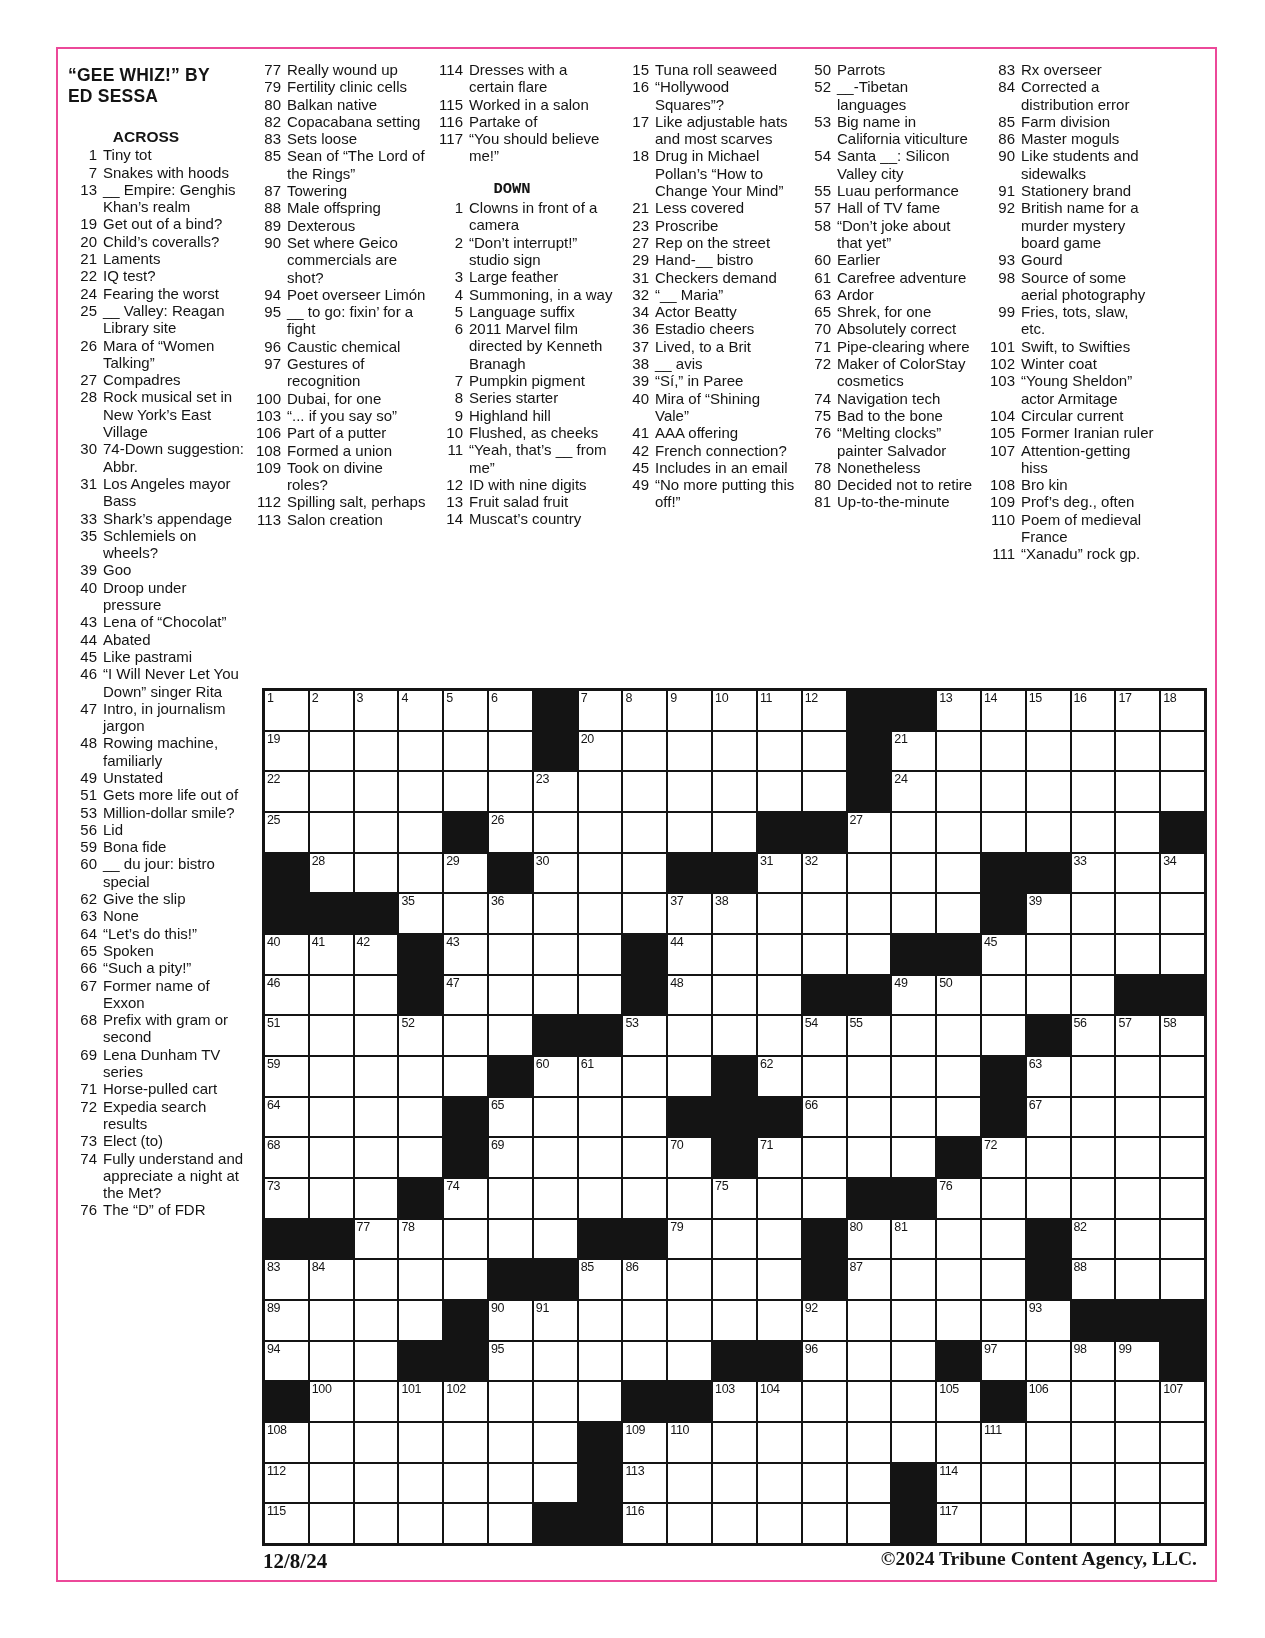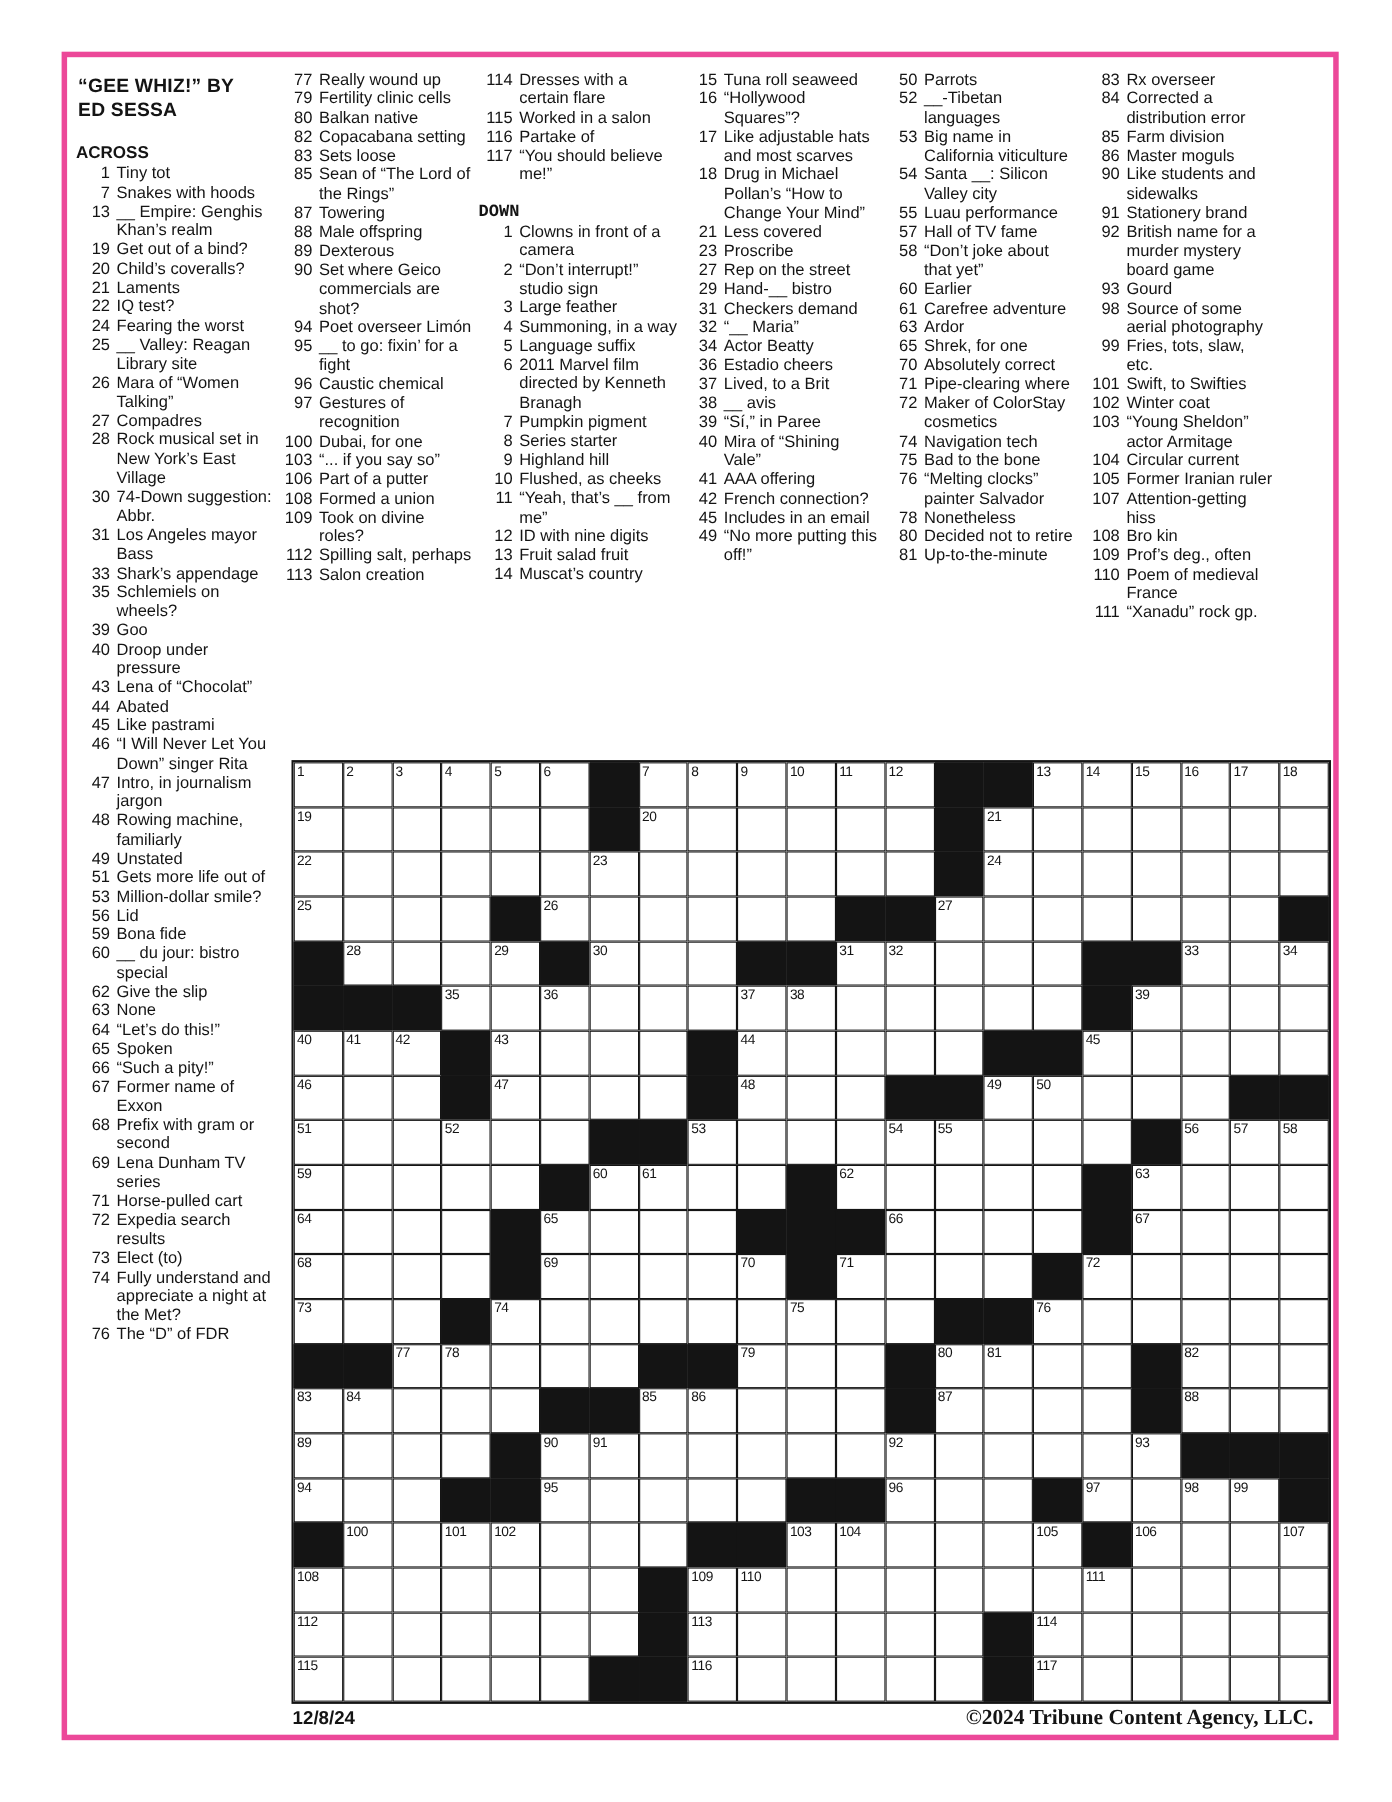--- a/index.html
+++ b/index.html
@@ -3,51 +3,51 @@
 <meta charset="utf-8">
 <style>
   html,body{margin:0;padding:0;}
   body{
     width:1265px;height:1638px;position:relative;background:#fff;
     font-family:"Liberation Sans",sans-serif;color:#141414;
     -webkit-font-smoothing:antialiased;
   }
   .page-box{
     position:absolute;left:56px;top:47px;width:1161px;height:1535px;
-    border:5px solid #ec4899;background:#fff;box-sizing:border-box;
+    border:2px solid #ec4899;background:#fff;box-sizing:border-box;
   }
   .title{
     position:absolute;left:10px;top:16px;width:220px;
     font-size:17.5px;line-height:21px;font-weight:bold;letter-spacing:.2px;
   }
   .clue-col{position:absolute;top:12px;font-size:15px;line-height:17.3px;}
   .c1{left:8px;width:181px;}
   .c2{left:192px;width:177px;}
   .c3{left:374px;width:181px;}
   .c4{left:560px;width:177px;}
   .c5{left:742px;width:179px;}
   .c6{left:926px;width:172px;}
   .c1 .clues-start{margin-top:67px;}
-  .clue-header{font-weight:bold;width:160px;margin:2px 0 1px 0;font-size:15.5px;}
+  .clue-header{font-weight:bold;text-align:center;width:160px;margin:2px 0 1px 0;font-size:15.5px;}
   .clue-header.down-h{margin-top:16px;font-family:Liberation Mono, monospace;}
   .clue{display:flex;align-items:flex-start;}
   .cnum{flex:none;width:31px;text-align:right;padding-right:6px;}
   .ctxt{flex:1;min-width:0;}
   .grid{
     position:absolute;left:204px;top:639px;width:945px;height:858px;
     display:grid;grid-template-columns:repeat(21,1fr);grid-template-rows:repeat(21,1fr);
     border:2.5px solid #141414;background:#fff;box-sizing:border-box;
   }
   .cell{border:1px solid #141414;position:relative;background:#fff;box-sizing:border-box;}
   .cell.black{background:#141414;}
   .cell .num{
     position:absolute;left:2px;top:1px;font-size:12.5px;line-height:13px;letter-spacing:-.4px;
   }
   .footer-date{
-    position:absolute;left:205px;top:1500px;font-weight:bold;font-size:17px;
+    position:absolute;left:205px;top:1500px;font-weight:bold;font-size:21px;font-family:Liberation Serif, serif;
   }
   .footer-copy{
     position:absolute;right:18px;top:1499px;
     font-family:"Liberation Serif",serif;font-weight:bold;font-size:19.5px;
   }
 </style>
 </head>
 <body>
 
 <div class="page-box">

